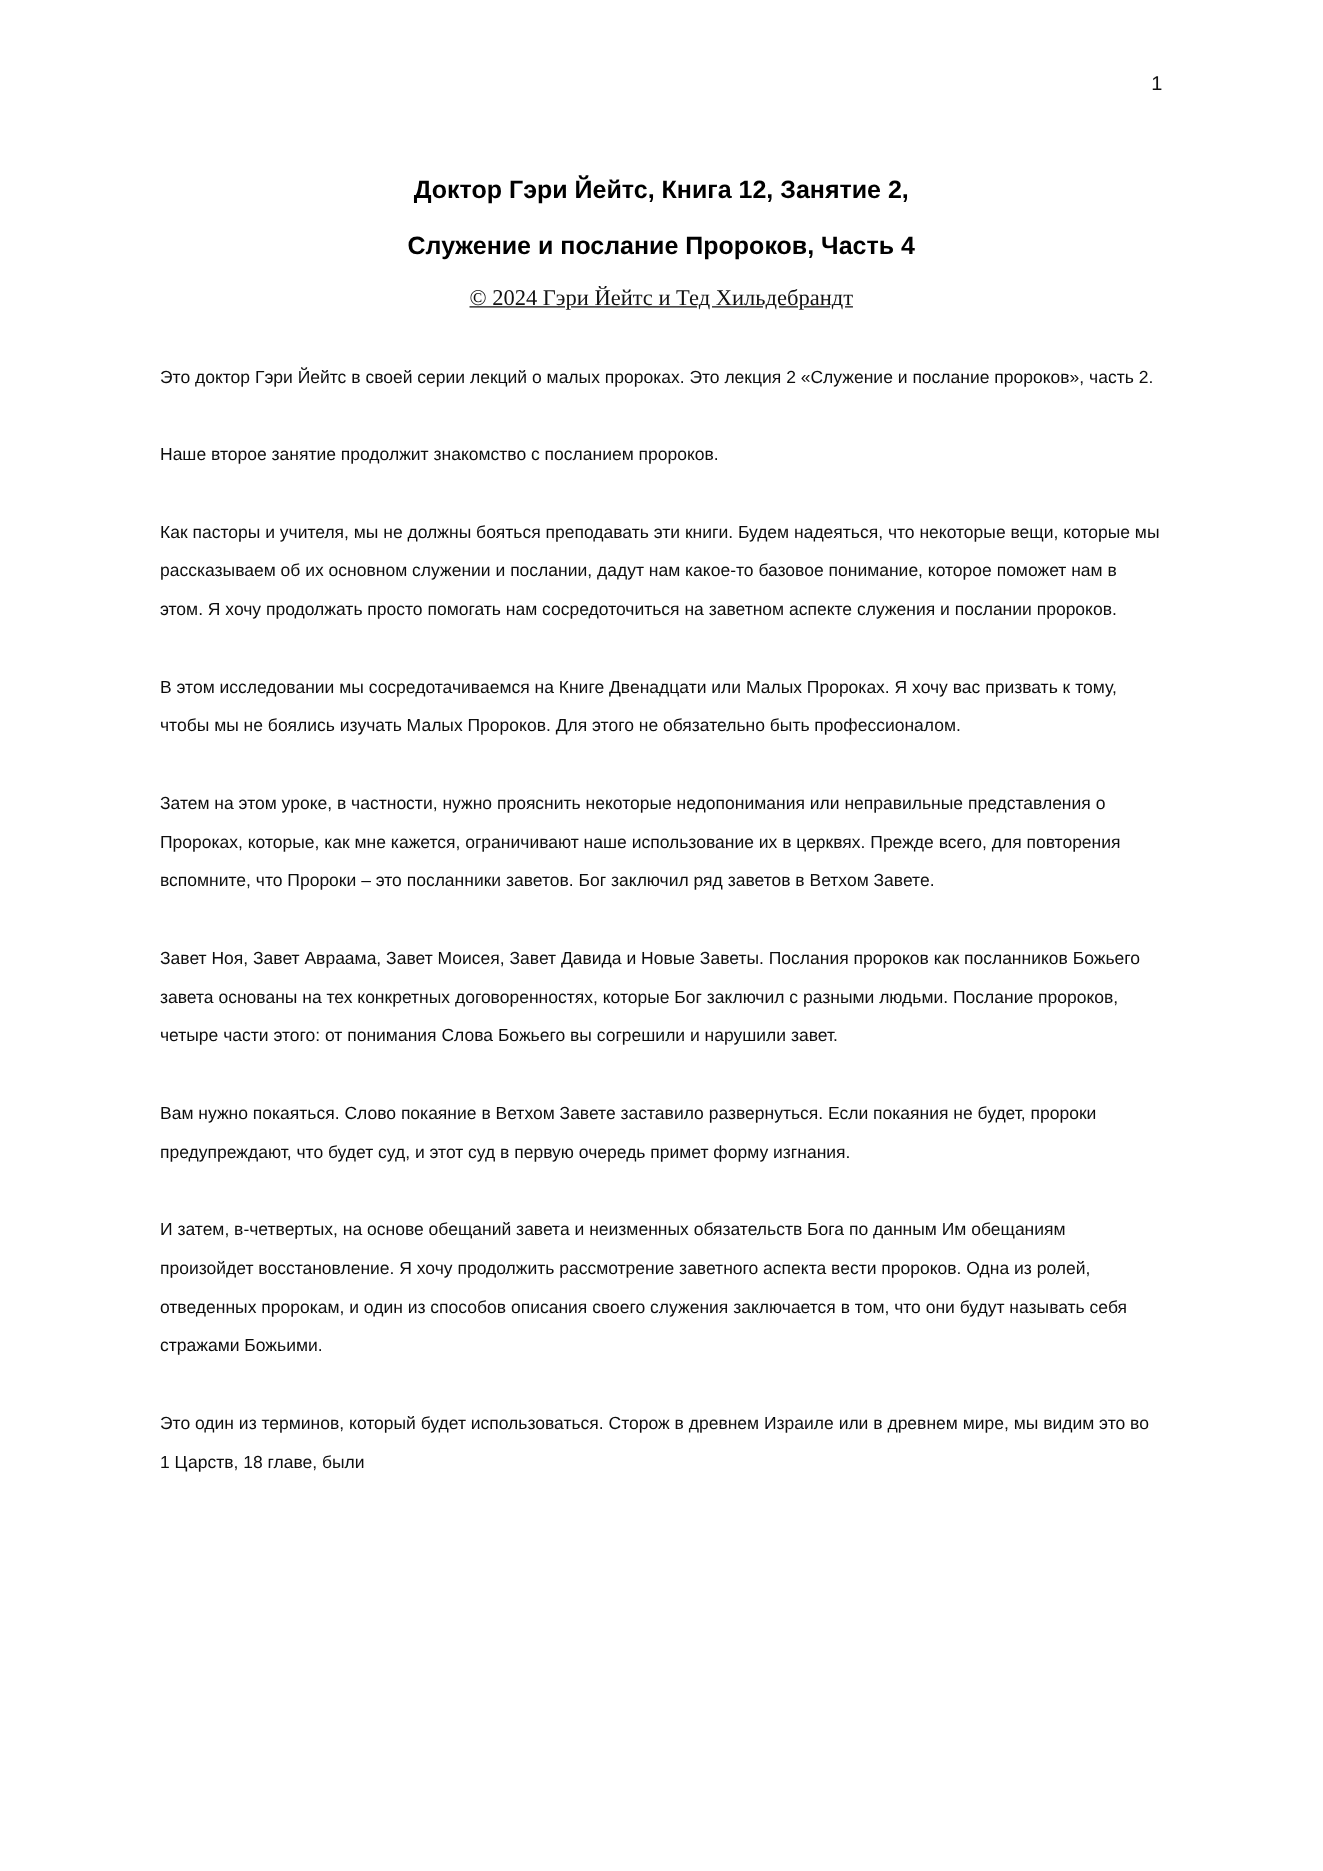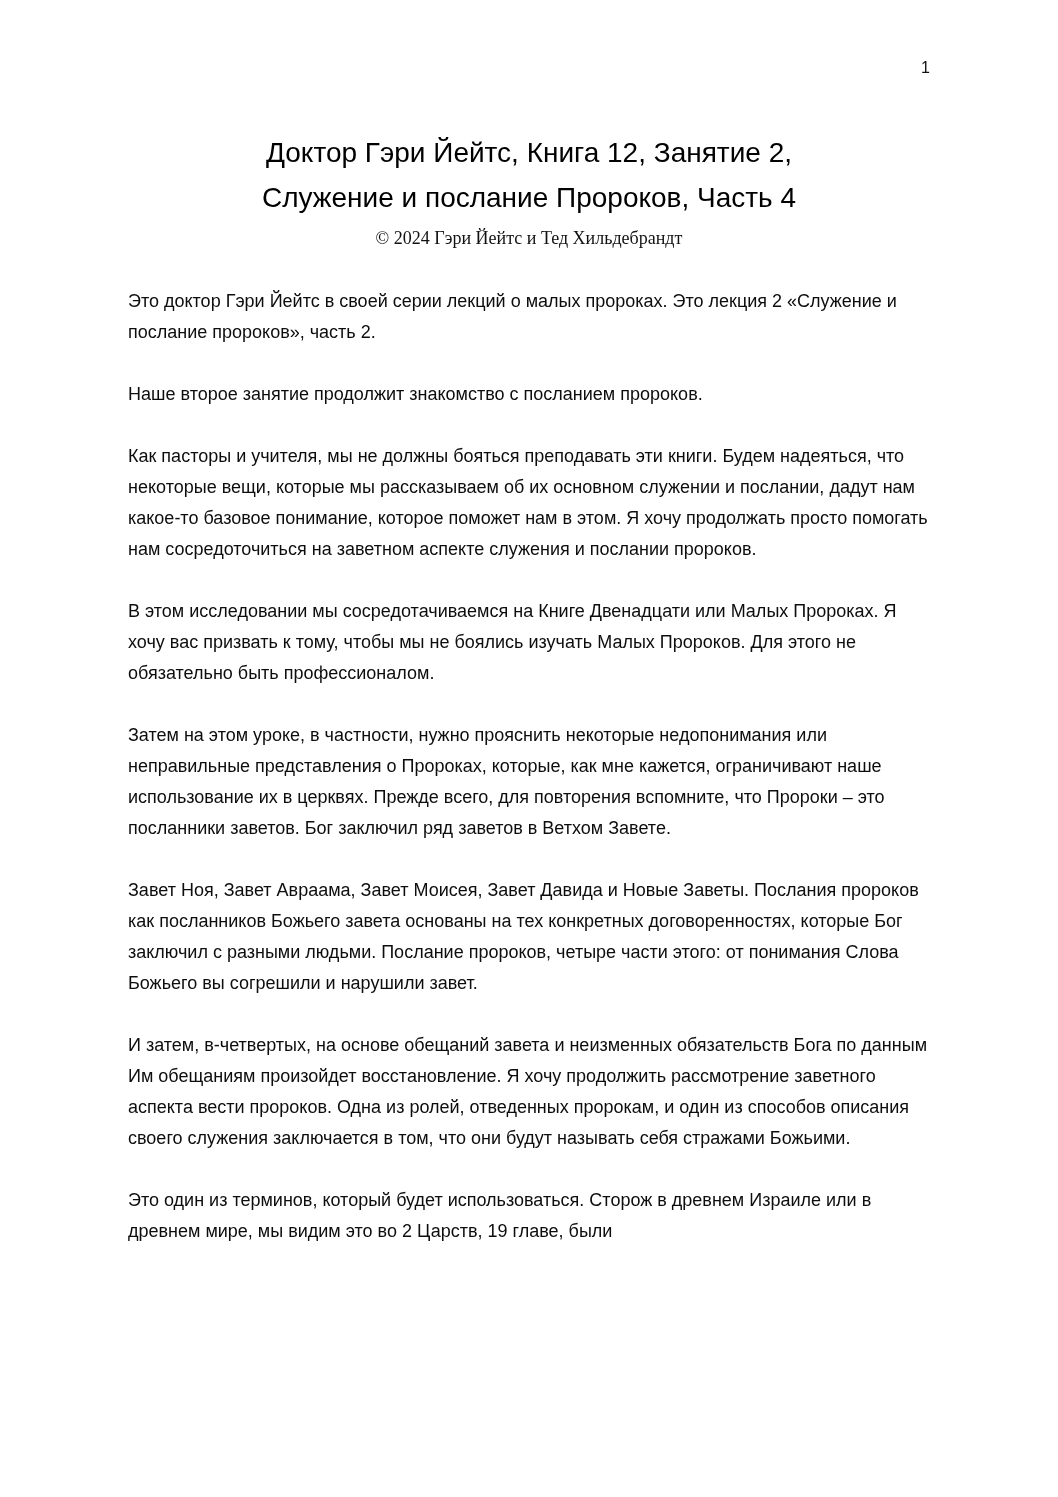--- a/index.html
+++ b/index.html
@@ -17,36 +17,37 @@
   }
   .page-number {
     text-align: right;
     font-size: 16px;
     line-height: 20px;
     color: #111111;
   }
   .doc-title {
     margin-top: 52px;
     text-align: center;
-    font-size: 28px;
-    font-weight: 400;
+    font-size: 20px;
+    font-weight: 700;
     line-height: 45px;
     color: #000000;
   }
   .copyright {
     margin-top: 6px;
     text-align: center;
     font-family: "Liberation Serif", serif;
     font-size: 18px;
     line-height: 24px;
     color: #111111;
+    text-decoration: underline;
   }
   .doc-body {
     margin-top: 36px;
-    font-size: 18px;
+    font-size: 14px;
     line-height: 31px;
     color: #0d0d0d;
   }
   .doc-body p {
     margin-bottom: 31px;
     text-align: left;
   }
 </style>
 </head>
 <body>
@@ -62,17 +63,18 @@
 
   <div class="copyright">© 2024 Гэри Йейтс и Тед Хильдебрандт</div>
 
   <div class="doc-body">
     <p>Это доктор Гэри Йейтс в своей серии лекций о малых пророках. Это лекция 2 «Служение и послание пророков», часть 2.</p>
     <p>Наше второе занятие продолжит знакомство с посланием пророков.</p>
     <p>Как пасторы и учителя, мы не должны бояться преподавать эти книги. Будем надеяться, что некоторые вещи, которые мы рассказываем об их основном служении и послании, дадут нам какое-то базовое понимание, которое поможет нам в этом. Я хочу продолжать просто помогать нам сосредоточиться на заветном аспекте служения и послании пророков.</p>
     <p>В этом исследовании мы сосредотачиваемся на Книге Двенадцати или Малых Пророках. Я хочу вас призвать к тому, чтобы мы не боялись изучать Малых Пророков. Для этого не обязательно быть профессионалом.</p>
     <p>Затем на этом уроке, в частности, нужно прояснить некоторые недопонимания или неправильные представления о Пророках, которые, как мне кажется, ограничивают наше использование их в церквях. Прежде всего, для повторения вспомните, что Пророки – это посланники заветов. Бог заключил ряд заветов в Ветхом Завете.</p>
     <p>Завет Ноя, Завет Авраама, Завет Моисея, Завет Давида и Новые Заветы. Послания пророков как посланников Божьего завета основаны на тех конкретных договоренностях, которые Бог заключил с разными людьми. Послание пророков, четыре части этого: от понимания Слова Божьего вы согрешили и нарушили завет.</p>
+    <p>Вам нужно покаяться. Слово покаяние в Ветхом Завете заставило развернуться. Если покаяния не будет, пророки предупреждают, что будет суд, и этот суд в первую очередь примет форму изгнания.</p>
     <p>И затем, в-четвертых, на основе обещаний завета и неизменных обязательств Бога по данным Им обещаниям произойдет восстановление. Я хочу продолжить рассмотрение заветного аспекта вести пророков. Одна из ролей, отведенных пророкам, и один из способов описания своего служения заключается в том, что они будут называть себя стражами Божьими.</p>
-    <p>Это один из терминов, который будет использоваться. Сторож в древнем Израиле или в древнем мире, мы видим это во 2 Царств, 19 главе, были</p>
+    <p>Это один из терминов, который будет использоваться. Сторож в древнем Израиле или в древнем мире, мы видим это во 1 Царств, 18 главе, были</p>
   </div>
 
 </div>
 
 </body></html>

